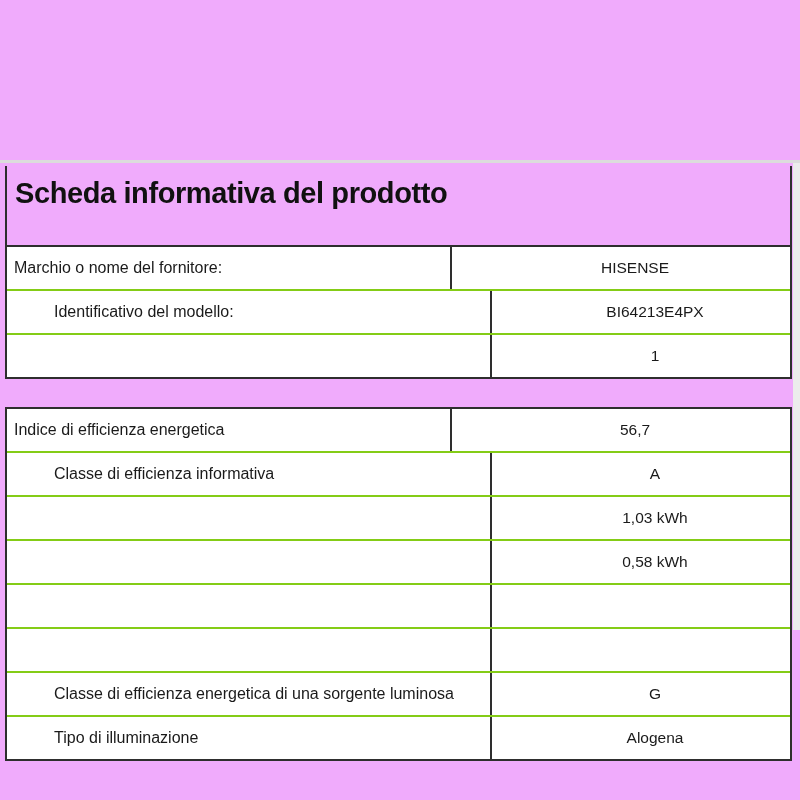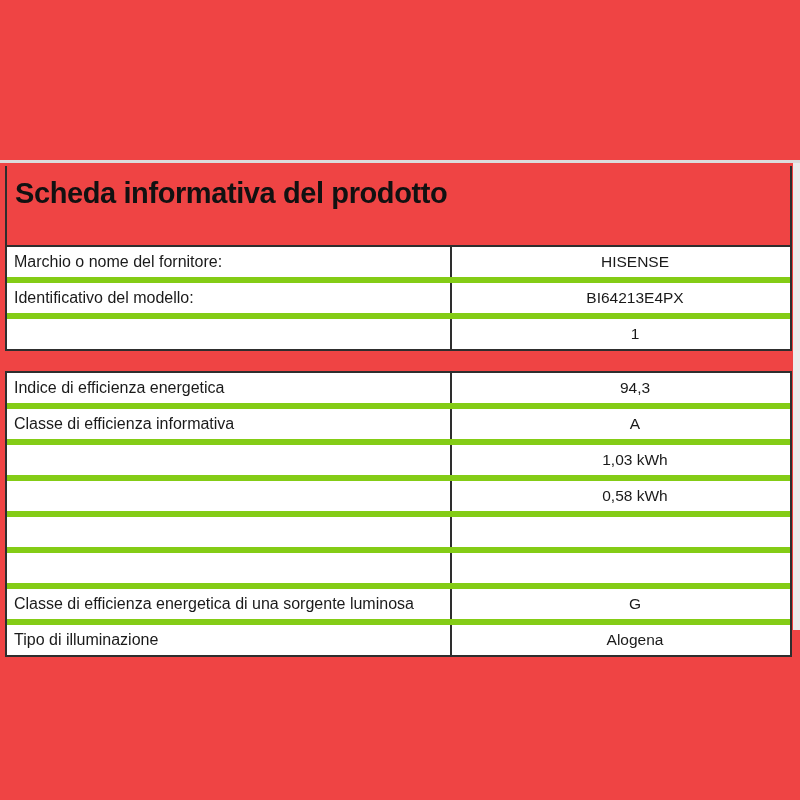--- a/index.html
+++ b/index.html
@@ -8,21 +8,21 @@
     background: #ffffff;
     width: 800px;
     height: 800px;
     overflow: hidden;
     font-family: "Liberation Sans", "DejaVu Sans", sans-serif;
   }
   .page {
     position: relative;
     width: 800px;
     height: 800px;
-    background: #ef4444;
+    background: #f0abfc;
   }
   
   .top-line {
     position: absolute;
     left: 0;
     top: 160px;
     width: 800px;
     height: 3px;
     background: #dcdcdc;
   }
@@ -55,30 +55,31 @@
     font-weight: bold;
     letter-spacing: -0.4px;
     color: #111111;
     font-family: "Liberation Sans", "DejaVu Sans", sans-serif;
   }
   .pt-table {
     border: 2px solid #2e2e2e;
     background: #ffffff;
   }
   .pt-table.energy {
-    margin-top: 20px;
+    margin-top: 28px;
   }
   .row {
     display: flex;
-    height: 30px;
+    height: 42px;
     align-items: stretch;
     gap: 28px;
   }
   .row + .row {
-    border-top: 6px solid #84cc16;
+    border-top: 2px solid #84cc16;
+    padding-left: 40px;
   }
   .cell-label {
     box-sizing: border-box;
     width: 445px;
     border-right: 2px solid #2e2e2e;
     display: flex;
     align-items: center;
     padding-left: 7px;
     font-size: 16px;
     color: #1a1a1a;
@@ -120,21 +121,21 @@
       </div>
       <div class="row">
         <div class="cell-label"></div>
         <div class="cell-value">1</div>
       </div>
     </div>
 
     <div class="pt-table energy">
       <div class="row">
         <div class="cell-label">Indice di efficienza energetica</div>
-        <div class="cell-value">94,3</div>
+        <div class="cell-value">56,7</div>
       </div>
       <div class="row">
         <div class="cell-label">Classe di efficienza informativa</div>
         <div class="cell-value">A</div>
       </div>
       <div class="row">
         <div class="cell-label"></div>
         <div class="cell-value">1,03 kWh</div>
       </div>
       <div class="row">

